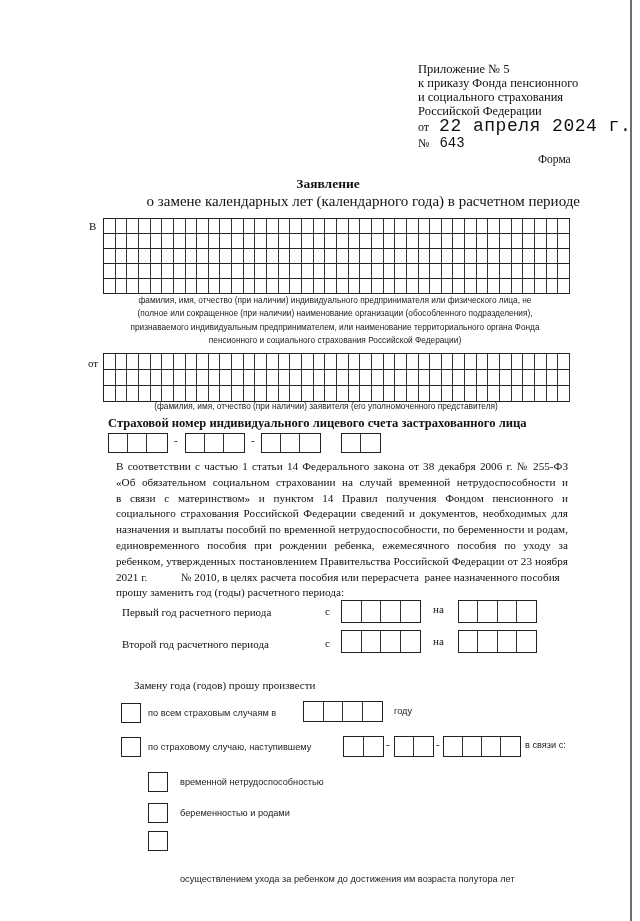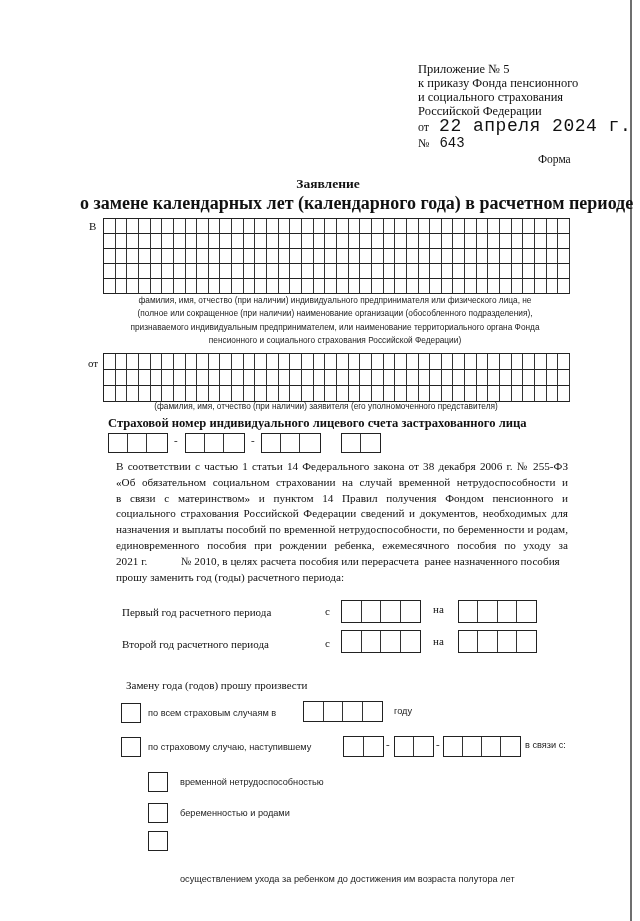--- a/index.html
+++ b/index.html
@@ -9,21 +9,21 @@
   .abs { position: absolute; }
   .appendix { left: 418px; top: 62px; font-size: 12.5px; line-height: 14px; }
   .appendix div { white-space: nowrap; }
   .mono { font-family: "Liberation Mono", "DejaVu Sans Mono", monospace; }
   .order-date-row { left: 418px; top: 116px; font-size: 12px; white-space: nowrap; }
   .order-date-row .val { font-size: 18px; margin-left: 10px; letter-spacing: 0.5px; }
   .order-num-row { left: 418px; top: 135px; font-size: 12px; white-space: nowrap; }
   .order-num-row .val { font-size: 14px; margin-left: 10px; }
   .form-label { left: 538px; top: 153px; font-size: 11.5px; }
   .title { left: 0; width: 656px; top: 176px; text-align: center; font-weight: bold; font-size: 13.5px; }
-  .subtitle { left: 80px; width: 500px; top: 193px; text-align: left; font-weight: bold; font-size: 18px; white-space: nowrap; }
+  .subtitle { left: 80px; width: 500px; top: 193px; text-align: right; font-weight: normal; font-size: 15px; white-space: nowrap; }
   .prefix { font-size: 11px; }
   .grid { position: absolute; display: grid; border-top: 1.4px solid #222; border-left: 1.4px solid #222; }
   .grid .c { border-right: 1.2px solid #333; border-bottom: 1.4px solid #222; box-sizing: border-box; }
   .caption { position: absolute; font-family: "Liberation Sans", "DejaVu Sans", sans-serif; font-size: 8.3px; text-align: center; line-height: 13.4px; color: #222; }
   .section-head { left: 108px; top: 416px; font-weight: bold; font-size: 12.6px; white-space: nowrap; }
   .boxrow { position: absolute; display: flex; border: 1.4px solid #222; }
   .boxrow .b { border-right: 1.2px solid #333; box-sizing: border-box; }
   .boxrow .b:last-child { border-right: none; }
   .dash { position: absolute; font-size: 11px; }
   .para { left: 116px; top: 459px; width: 452px; font-size: 11.2px; line-height: 15.8px; text-align: justify; }
@@ -413,20 +413,21 @@
     <div class="b" style="width:19px"></div>
 </div>
 
 <div class="abs para">
   <span class="ln">В соответствии с частью 1 статьи 14 Федерального закона от 38 декабря 2006 г. № 255-ФЗ</span>
   <span class="ln">«Об обязательном социальном страховании на случай временной нетрудоспособности и</span>
   <span class="ln">в связи с материнством» и пунктом 14 Правил получения Фондом пенсионного и</span>
   <span class="ln">социального страхования Российской Федерации сведений и документов, необходимых для</span>
   <span class="ln">назначения и выплаты пособий по временной нетрудоспособности, по беременности и родам,</span>
   <span class="ln">единовременного пособия при рождении ребенка, ежемесячного пособия по уходу за</span>
+  <span class="ln">ребенком, утвержденных постановлением Правительства Российской Федерации от 23 ноября</span>
   <span class="ln last" style="white-space:pre;">2021 г.            № 2010, в целях расчета пособия или перерасчета  ранее назначенного пособия</span>
   <span class="ln last">прошу заменить год (годы) расчетного периода:</span>
 </div>
 
 <div class="label" style="left:122px; top:606px;">Первый год расчетного периода</div>
 <div class="label" style="left:325px; top:605px;">с</div>
 <div class="boxrow" style="left:341px; top:600px; width:78px; height:21px;">
   <div class="b" style="width:20px"></div>
     <div class="b" style="width:19px"></div>
     <div class="b" style="width:20px"></div>
@@ -449,21 +450,21 @@
     <div class="b" style="width:19px"></div>
 </div>
 <div class="label" style="left:433px; top:635px;">на</div>
 <div class="boxrow" style="left:458px; top:630px; width:77px; height:21px;">
   <div class="b" style="width:19px"></div>
     <div class="b" style="width:20px"></div>
     <div class="b" style="width:19px"></div>
     <div class="b" style="width:19px"></div>
 </div>
 
-<div class="label" style="left:126px; top:679px;">Замену года (годов) прошу произвести</div>
+<div class="label" style="left:134px; top:679px;">Замену года (годов) прошу произвести</div>
 
 <div class="checkbox" style="left:121px; top:703px; width:20px; height:20px;"></div>
 <div class="sans-label" style="left:148px; top:708px;">по всем страховым случаям в</div>
 <div class="boxrow" style="left:303px; top:701px; width:78px; height:19px;">
   <div class="b" style="width:20px"></div>
     <div class="b" style="width:19px"></div>
     <div class="b" style="width:20px"></div>
     <div class="b" style="width:19px"></div>
 </div>
 <div class="sans-label" style="left:394px; top:706px;">году</div>

